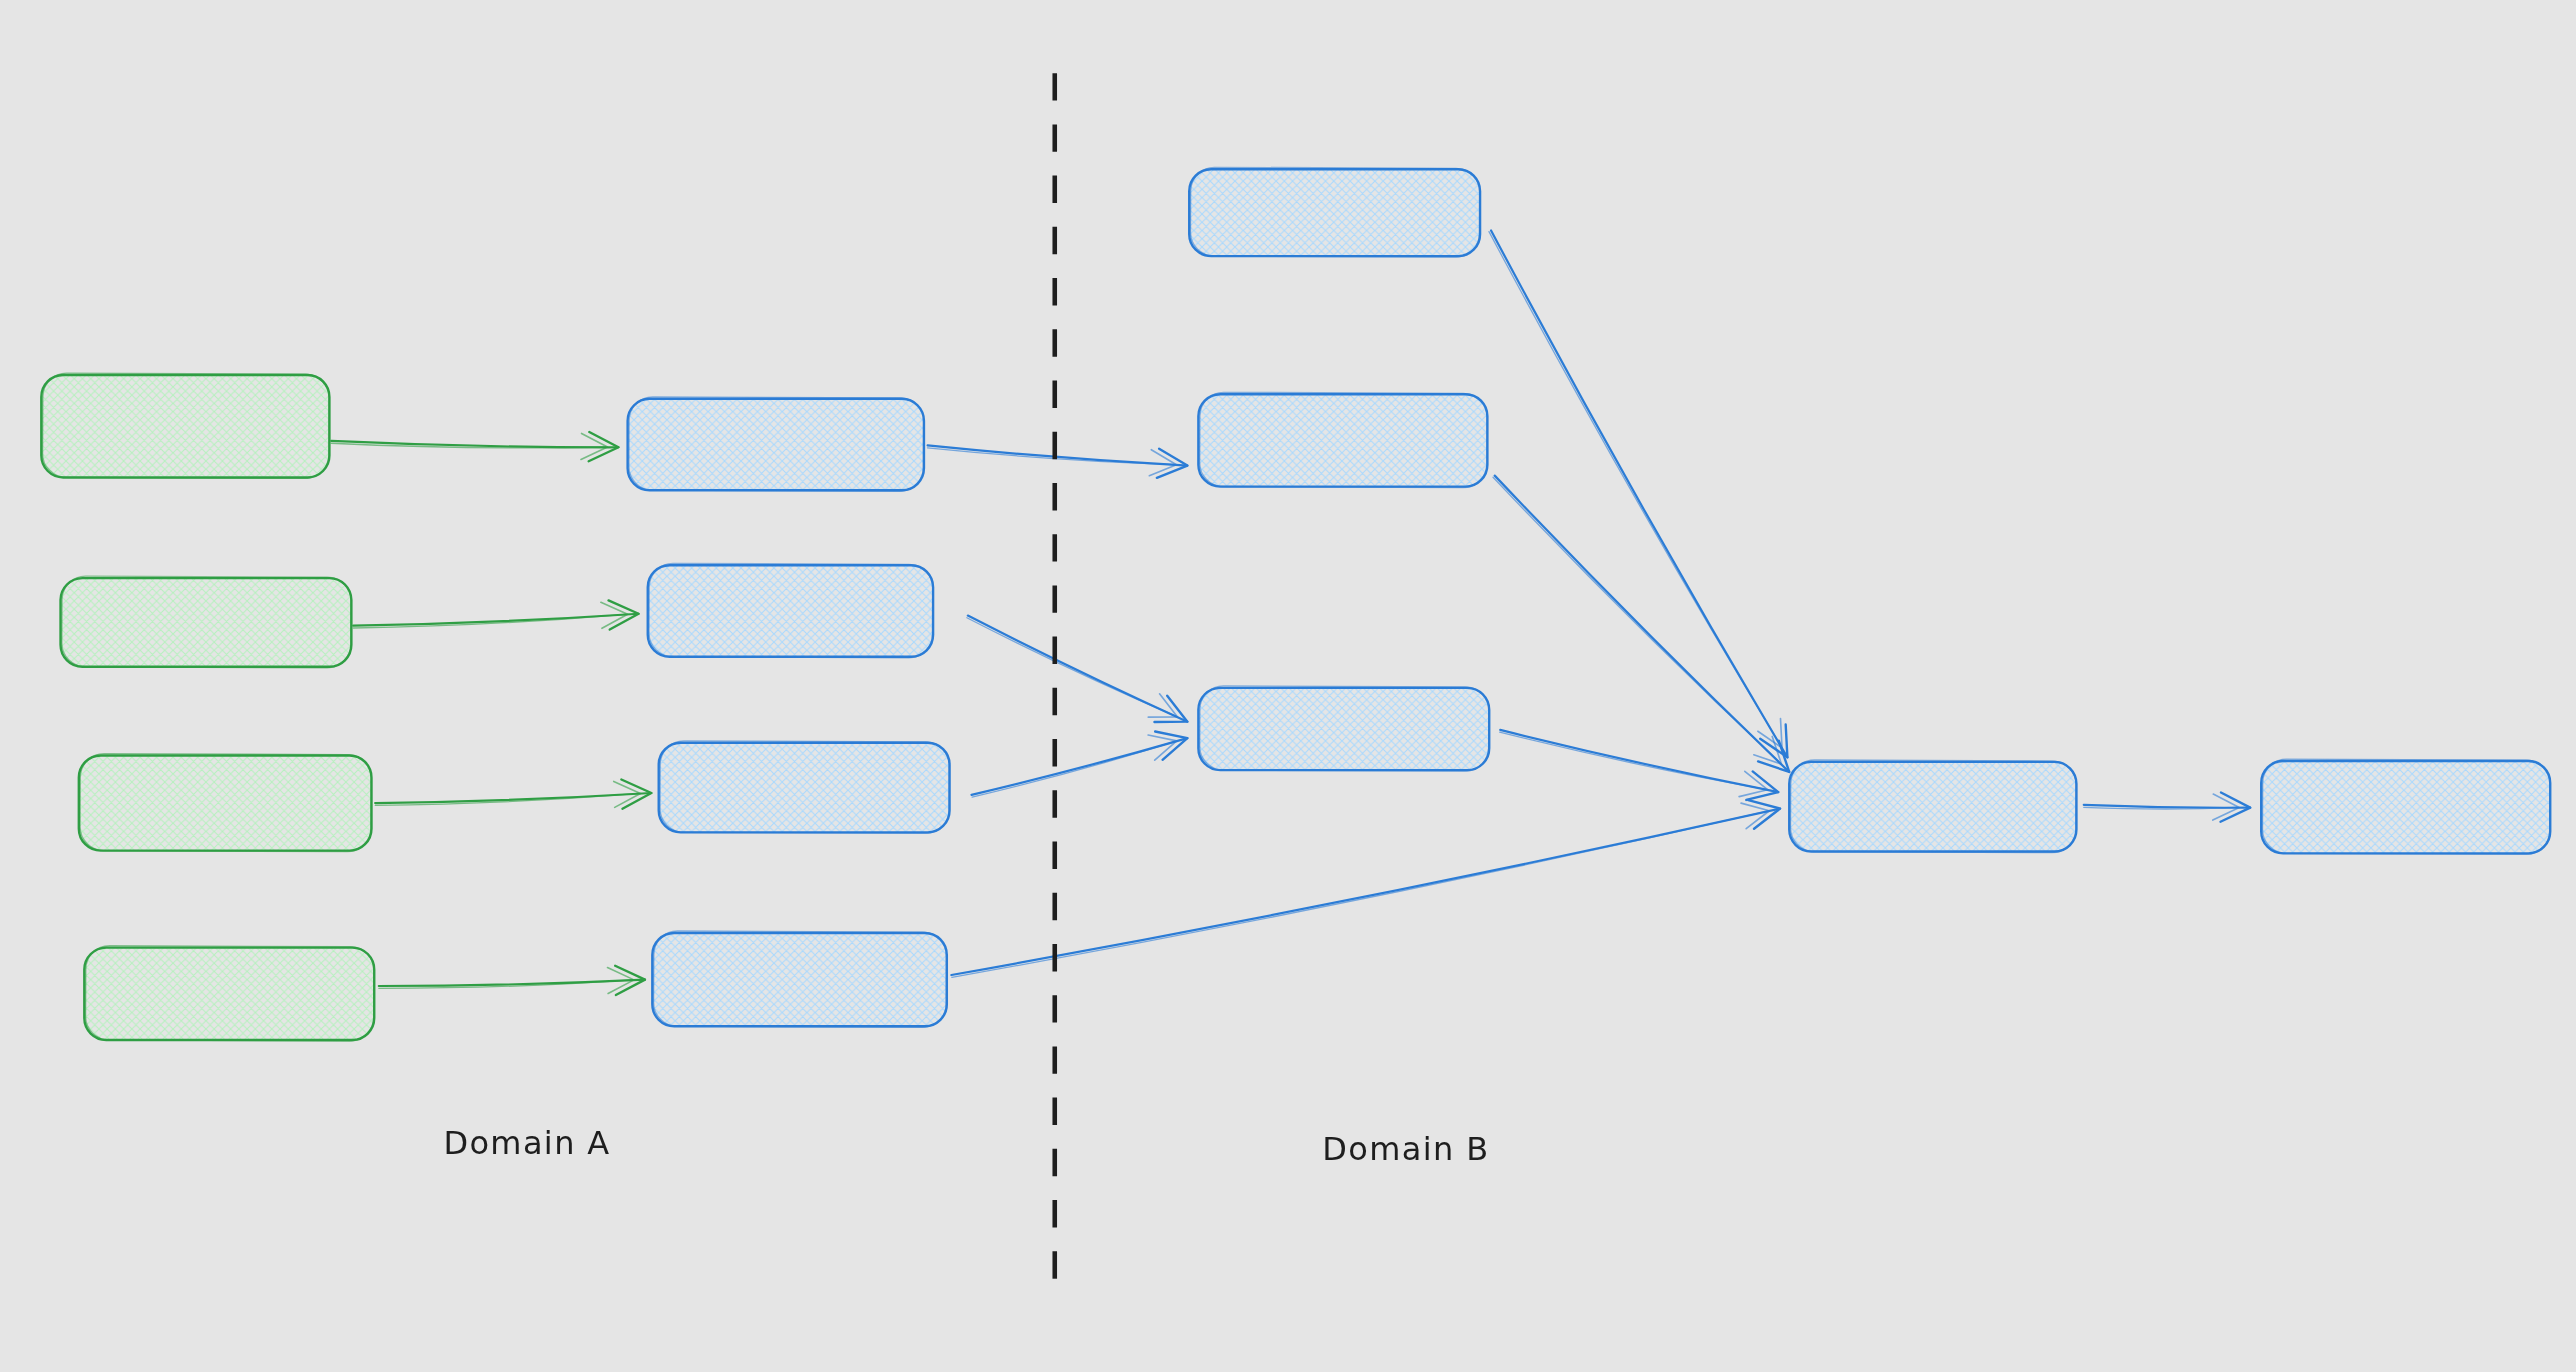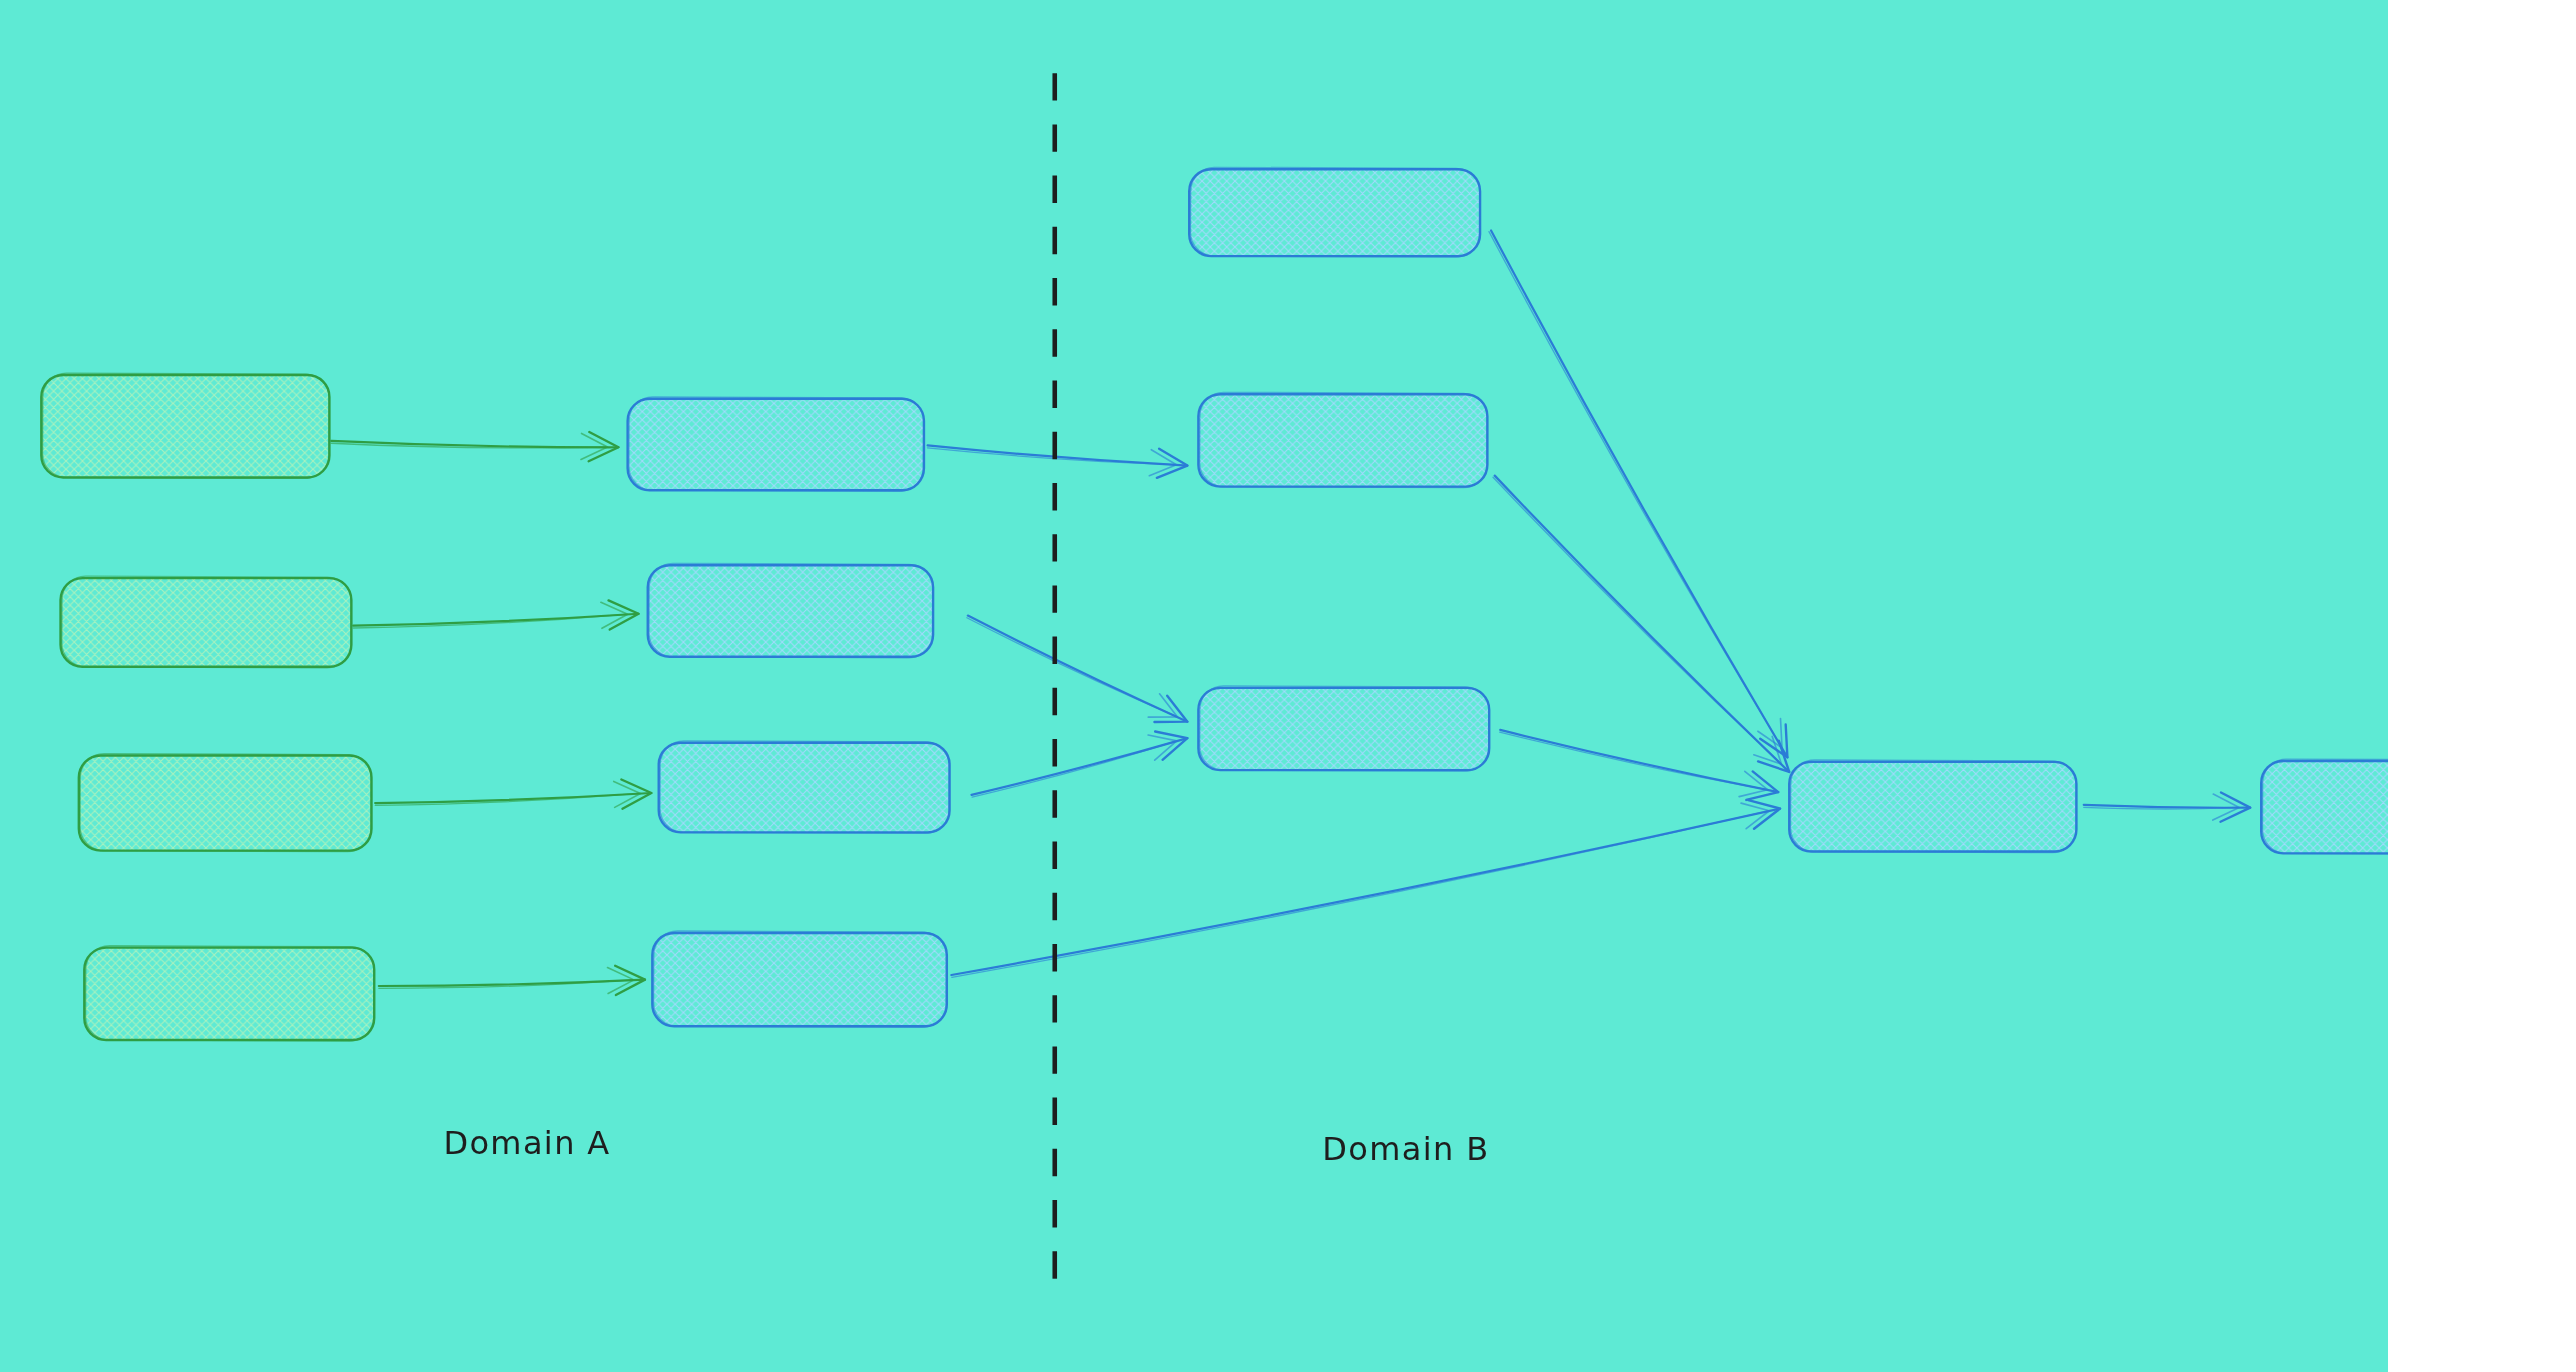--- a/index.html
+++ b/index.html
@@ -2,23 +2,23 @@
 <html style="font-size:14.6px"><head>
 <meta charset="utf-8">
 <style>
   html, body {
     margin: 0;
     padding: 0;
     background: #ffffff;
   }
   .canvas {
     position: relative;
-    width: 2388px;
+    width: 2576px;
     height: 1372px;
-    background: #5eead4;
+    background: #e5e5e5;
     overflow: hidden;
     font-family: "DejaVu Sans", sans-serif;
   }
   svg { display: block; }
   .domain-label {
     font-family: "DejaVu Sans", sans-serif;
     font-size: 35px;
     font-weight: 500;
     letter-spacing: 1.5px;
     fill: #1e1e1e;

